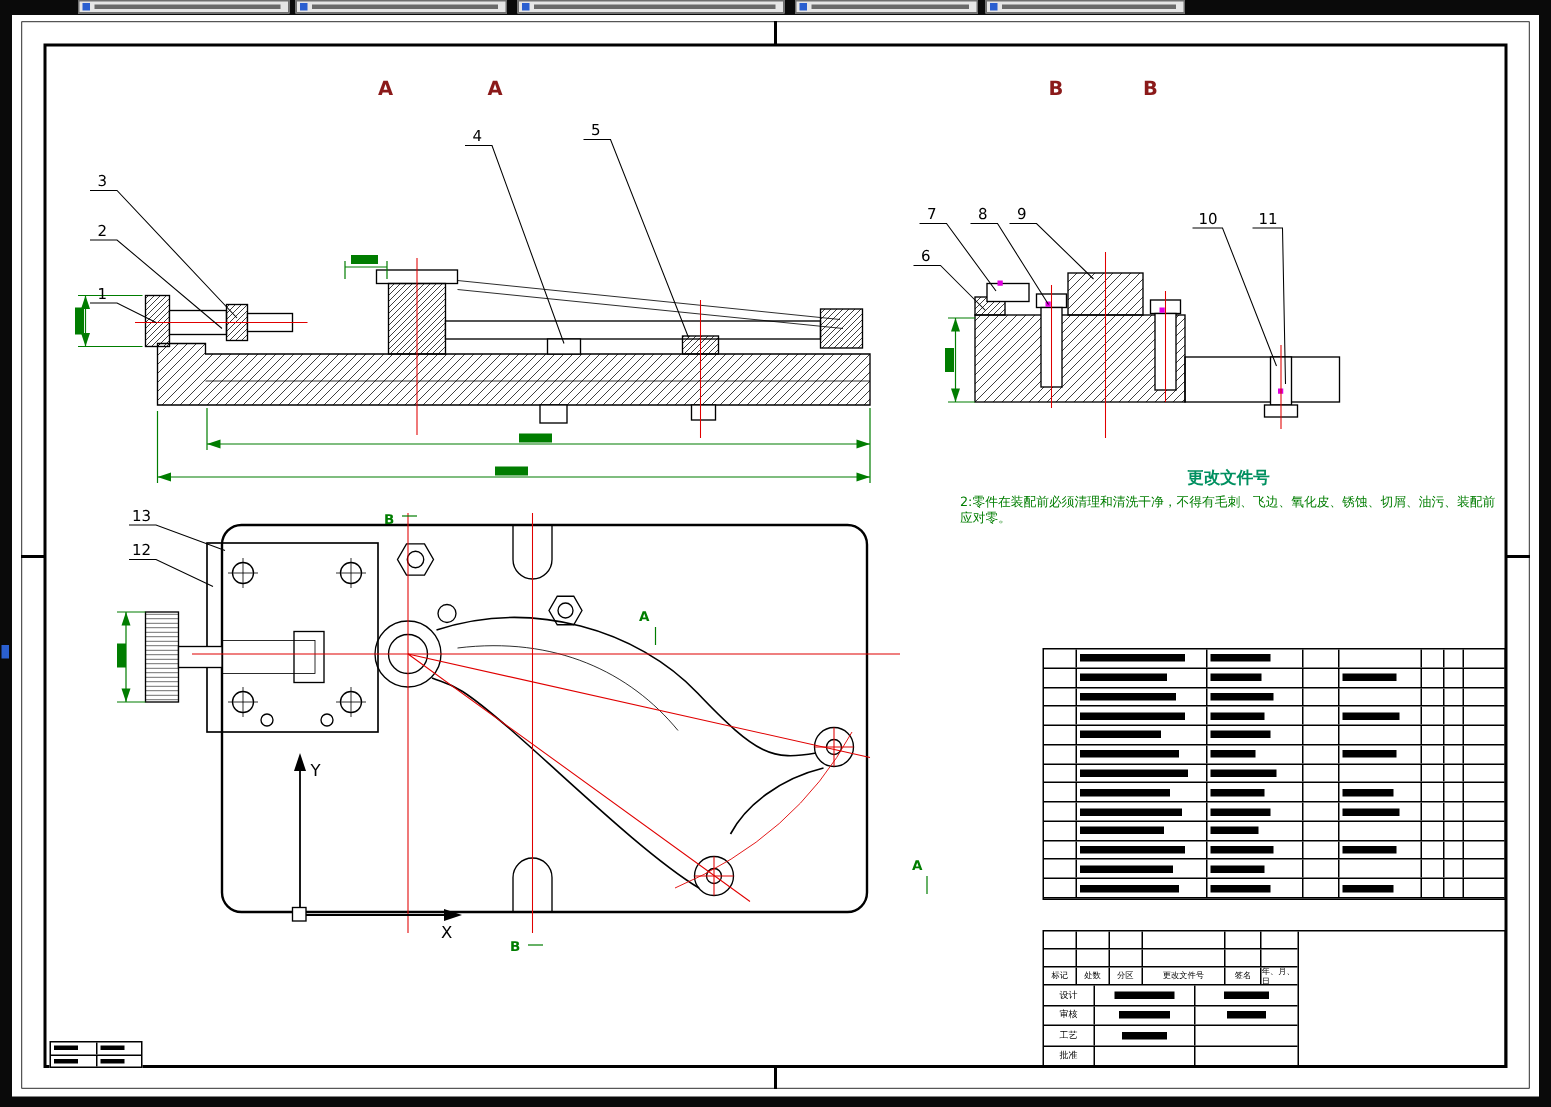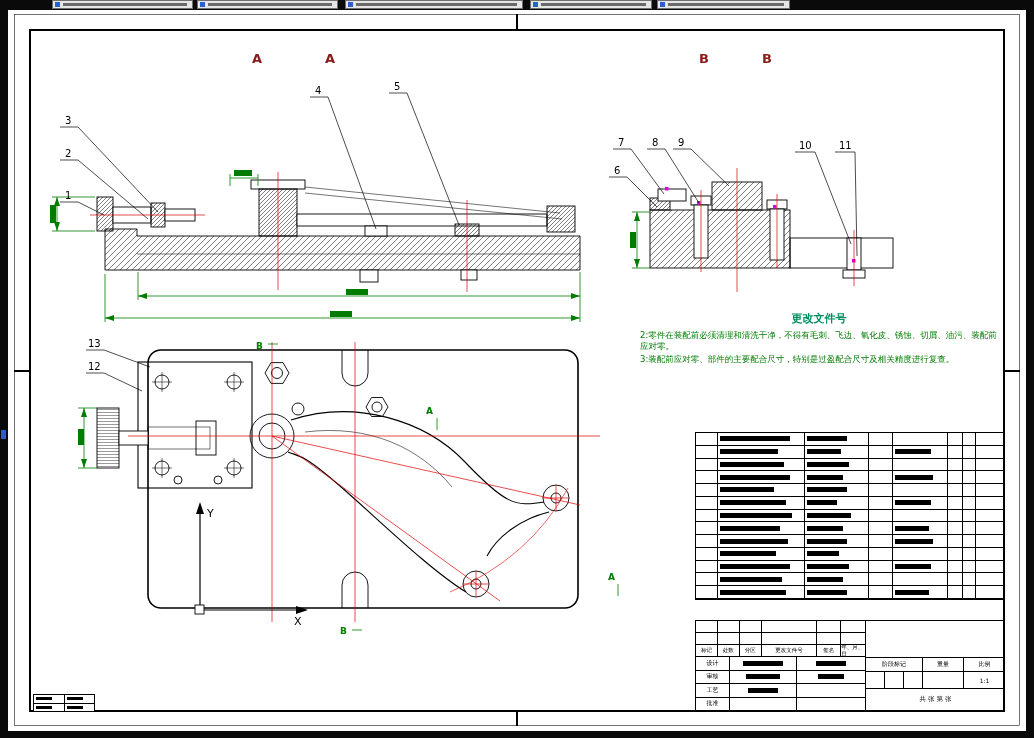--- a/index.html
+++ b/index.html
@@ -326,21 +326,20 @@
       <g>
         <path d="M86,373 H104 L142,391" class="k" style="stroke-width:.7"></path>
         <text class="bal" x="88" y="370">12</text>
       </g>
     </g>
   </svg>
 
   <div id="techreq">
     <div class="trtitle">更改文件号</div>
     <p>2:零件在装配前必须清理和清洗干净，不得有毛刺、飞边、氧化皮、锈蚀、切屑、油污、装配前应对零。</p>
-    <p>3:装配前应对零、部件的主要配合尺寸，特别是过盈配合尺寸及相关精度进行复查。</p>
   </div>
 
   <div id="bom">
     <div id="bom-rows">
         <div class="bom-row">
           <div class="bom-cell" style="width: 22px;"></div>
           <div class="bom-cell" style="width: 88px;">
             <div class="bar" style="width: 70px;"></div>
           </div>
           <div class="bom-cell" style="width: 64px;">
@@ -602,38 +601,20 @@
             </div>
             <div class="tb-cell" style="width: 68px;"></div>
           </div>
           <div class="tb-row">
             <div class="tb-cell" style="width: 34px;">批准</div>
             <div class="tb-cell" style="width: 68px;"></div>
             <div class="tb-cell" style="width: 68px;"></div>
           </div>
         </div>
     </div>
-    <div class="tb-right">
-      <div class="tb-top"></div>
-      <div class="tb-lblrow">
-        <div class="tb-cell" style="width:57px">阶段标记</div>
-        <div class="tb-cell" style="width:41px">重量</div>
-        <div class="tb-cell" style="width:41px">比例</div>
-      </div>
-      <div class="tb-valrow">
-        <div class="tb-cell stagecell" style="width:57px">
-            <span></span>
-            <span></span>
-            <span></span>
-          </div>
-        <div class="tb-cell" style="width:41px"></div>
-        <div class="tb-cell" style="width:41px">1:1</div>
-      </div>
-      <div class="tb-bottom">共  张  第  张</div>
-    </div>
   </div>
 
   <div id="archive">
     <div class="arow">
         <div class="acell">
           <span class="bar"></span>
         </div>
         <div class="acell">
           <span class="bar"></span>
         </div>

